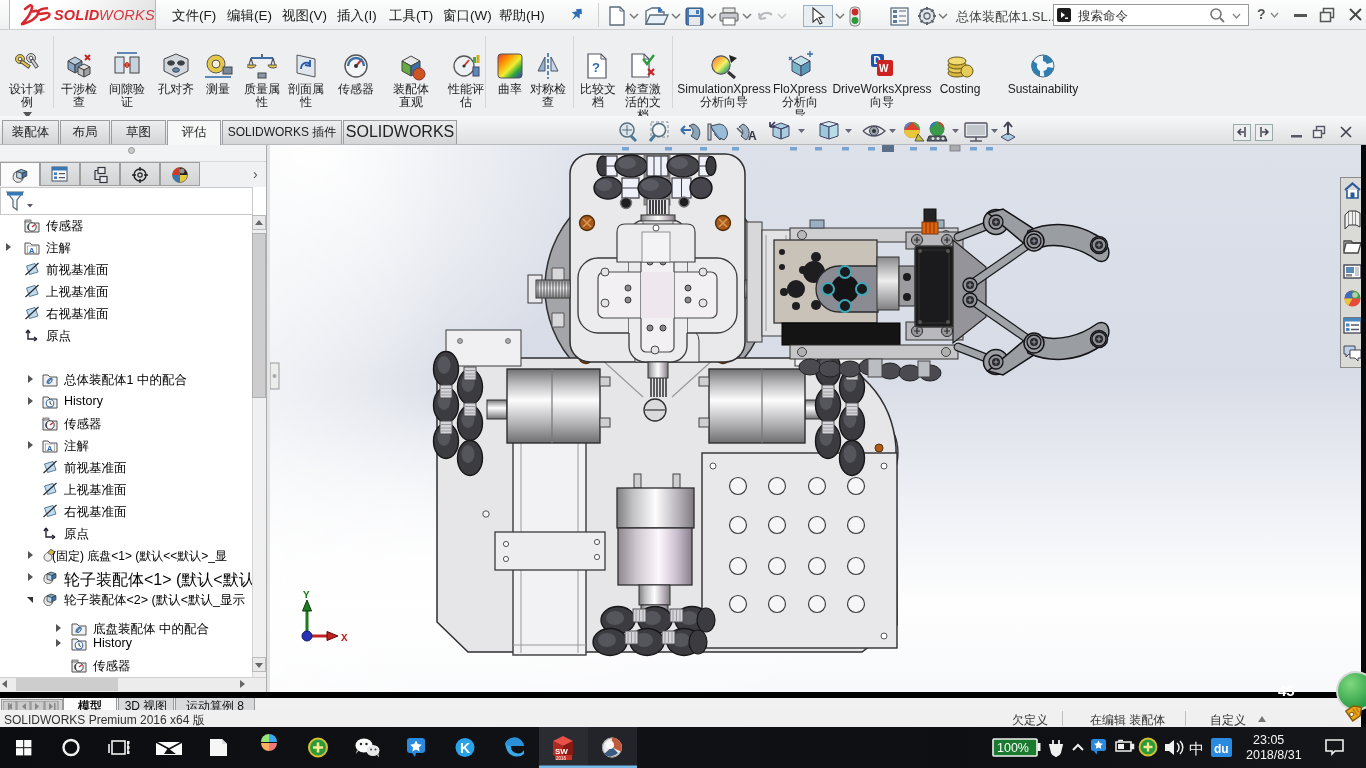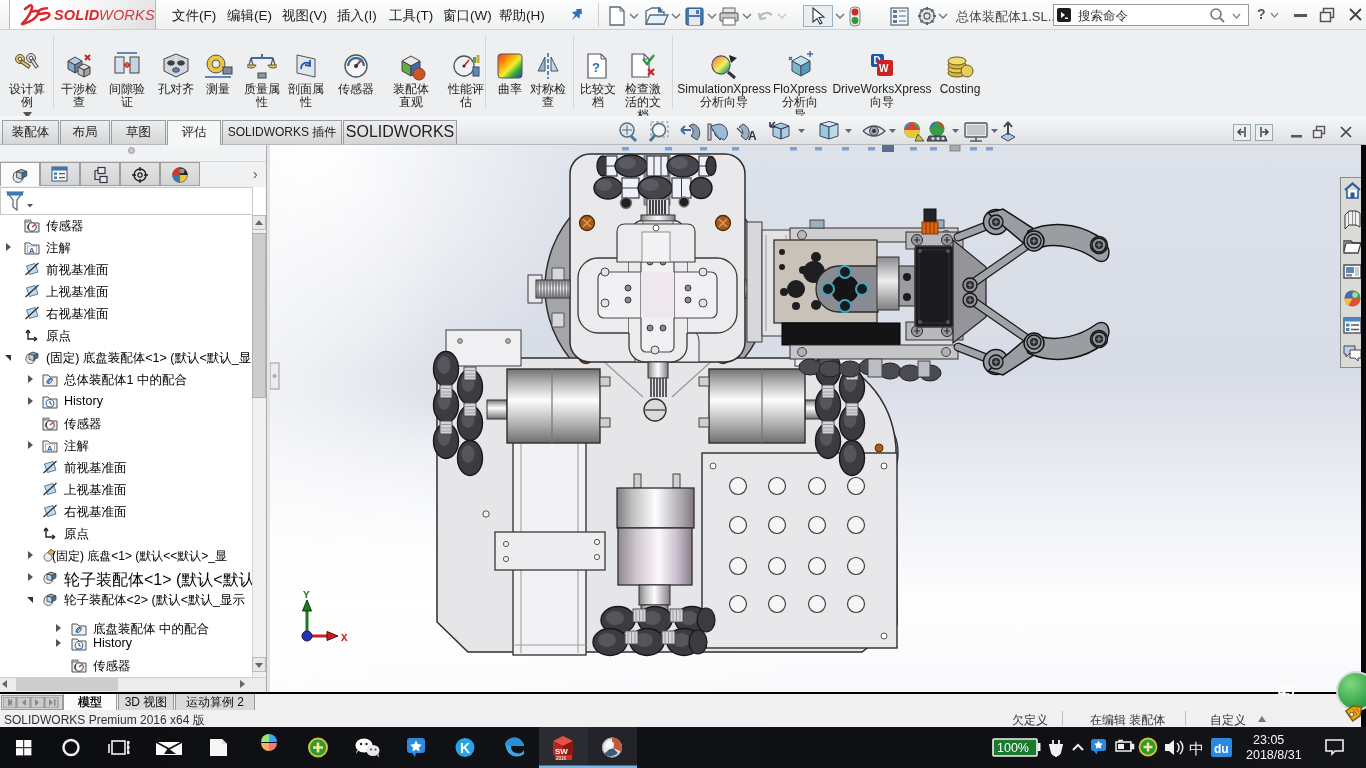--- a/index.html
+++ b/index.html
@@ -26,21 +26,21 @@
 .ltab{top:17px;width:40px;height:24px;background:linear-gradient(#e3e4e5,#d2d3d5);border:1px solid #9f9fa0}
 .trow{height:17px;font-size:12.5px;color:#000;white-space:nowrap}
 
 #viewport{left:270px;top:145px;width:1096px;height:547px;
  background:
   linear-gradient(to right, rgba(255,255,255,.55) 0%, rgba(255,255,255,0) 16%),
   radial-gradient(circle 400px at 4% 0%, #ffffff 0%, rgba(255,255,255,0) 72%),
   radial-gradient(ellipse 500px 180px at 15% 78%, rgba(255,255,255,.9) 0%, rgba(255,255,255,0) 100%),
   linear-gradient(to bottom,#dde1ea 0%,#d8dce6 42%,#eff1f6 66%,#fefefe 84%,#f8f9fb 100%);}
 
-#sheettabs{left:0;top:692px;width:1366px;height:18px;background:#f1f1f1;border-top:2px solid #000000}
+#sheettabs{left:0;top:692px;width:1366px;height:18px;background:#f1f1f1;border-top:6px solid #000000}
 .stab{top:0px;height:17px;font-size:12px;text-align:center;background:#d9dadb;border:1px solid #999;border-top:none;line-height:16px;color:#111}
 #statusbar{left:0;top:710px;width:1366px;height:17px;background:#f0f0f1;font-size:12px;color:#333}
 #taskbar{left:0;top:727px;width:1366px;height:41px;background:linear-gradient(90deg,#0c0d10 0%,#111216 40%,#0e0f13 70%,#15161a 100%)}
 </style>
 </head>
 <body>
 <div class="a" id="titlebar">
  <div class="a" id="logo">
   <svg width="147" height="29" viewBox="0 0 147 29">
    <g fill="none" stroke="#d8282e" stroke-linecap="round">
@@ -312,20 +312,30 @@
  <div class="a rb" style="left:930px;width:60px">
   <svg width="30" height="30" viewBox="0 0 30 30">
         <g stroke="#665515" stroke-width="1">
           <ellipse cx="12" cy="22" rx="9" ry="4" fill="#d8b840"></ellipse>
           <ellipse cx="12" cy="18" rx="9" ry="4" fill="#e8cc5a"></ellipse>
           <ellipse cx="12" cy="14" rx="9" ry="4" fill="#d8b840"></ellipse>
           <ellipse cx="12" cy="10" rx="9" ry="4" fill="#f0da70"></ellipse>
           <ellipse cx="22" cy="20" rx="6" ry="6" fill="#e8cc5a"></ellipse>
         </g>
       </svg>Costing
+ </div>
+ <div class="a rb" style="left:1002px;width:82px">
+  <svg width="30" height="30" viewBox="0 0 30 30">
+        <circle cx="15" cy="15" r="11" fill="#eef4f8" stroke="#567"></circle>
+        <g fill="#2e7fae">
+          <path d="M15,4 a11,11 0 0 1 10,7 l-6,2 a5,5 0 0 0 -4,-3 Z"></path>
+          <path d="M25.5,17 a11,11 0 0 1 -9,9 l-1,-6 a5,5 0 0 0 4,-4 Z"></path>
+          <path d="M12,25.5 a11,11 0 0 1 -7.5,-16 l5,3.5 a5,5 0 0 0 2.5,7 Z"></path>
+        </g>
+      </svg>Sustainability
  </div>
 </div>
 <div class="a" id="tabrow">
  <div class="a tab" style="left:2px;width:57px">装配体</div>
  <div class="a tab" style="left:60px;width:50px">布局</div>
  <div class="a tab" style="left:111px;width:55px">草图</div>
  <div class="a tab act" style="left:167px;width:54px">评估</div>
  <div class="a tab" style="left:222px;width:120px;font-size:12px">SOLIDWORKS 插件</div>
  <div class="a tab" style="left:343px;width:114px;font-size:16px">SOLIDWORKS MBD</div>
  <svg class="a" style="left:615px;top:4px" width="400" height="25" viewBox="0 0 400 25">
@@ -517,32 +527,20 @@
       <div class="a" style="left:46px;top:1px;font-size:12.5px">右视基准面</div>
     </div>
 <div class="a trow" style="left:0;top:182px;width:252px">
       <svg class="a" style="left:24px;top:0" width="16" height="16" viewBox="0 0 16 16">
         <g stroke="#223" stroke-width="1.4" fill="none">
           <path d="M4,3 v9 h9"></path>
           <path d="M4,3 l-2,3 M4,3 l2,3 M13,12 l-3,-2 M13,12 l-3,2"></path>
         </g>
       </svg>
       <div class="a" style="left:46px;top:1px;font-size:12.5px">原点</div>
-    </div>
-<div class="a trow" style="left:0;top:204px;width:252px">
-      <div class="a" style="left:5px;top:6px;width:0;height:0;border-top:6px solid #333;border-left:6px solid transparent"></div>
-      <svg class="a" style="left:24px;top:0" width="16" height="16" viewBox="0 0 16 16">
-        <g stroke="#444" stroke-width=".8">
-          <path d="M2,9 a4.5,4.5 0 0 1 3,-4.2 l4,-1.3 5,1.8 -4.5,1.5 a4.5,4.5 0 1 1 -7.5,2.2 Z" fill="#e8e8e8"></path>
-          <path d="M5,5 l4,-2 5,1.8 -4.2,1.7 Z" fill="#7ab0d4"></path>
-          <path d="M9.8,6.5 l4.2,-1.7 v4 l-4.2,2 Z" fill="#3a72a8"></path>
-          <path d="M5,5 l4.8,1.5 v5.3 l-4.8,-1.6 Z" fill="#b8d8ec"></path>
-        </g>
-      </svg>
-      <div class="a" style="left:46px;top:1px;font-size:12.5px">(固定) 底盘装配体&lt;1&gt; (默认&lt;默认_显</div>
     </div>
 <div class="a trow" style="left:0;top:226px;width:252px">
       <div class="a" style="left:28px;top:4px;width:0;height:0;border-left:5px solid #555;border-top:4.5px solid transparent;border-bottom:4.5px solid transparent"></div>
       <svg class="a" style="left:42px;top:0" width="16" height="16" viewBox="0 0 16 16">
         <g>
           <path d="M1,4 h5 l2,2 h7 v9 h-14 Z" fill="#f0f0f0" stroke="#555"></path>
           <path d="M5.5,12.5 c-1.8,-1.8 2.5,-6.5 4.3,-4.8 c1.6,1.5 -2.3,5.8 -3.4,4.6 c-1,-1 2.4,-4.6 3,-3.8" fill="none" stroke="#3a6ea5" stroke-width="1.1"></path>
         </g>
       </svg>
       <div class="a" style="left:64px;top:1px;font-size:12.5px">总体装配体1 中的配合</div>
@@ -1144,21 +1142,21 @@
       </g>
       <g fill="#888">
         <path d="M9,2 v7 l-4,-3.5 Z M5,2 h1.5 v7 H5 Z"></path>
         <path d="M23,2 v7 l-4,-3.5 Z"></path>
         <path d="M32,2 v7 l4,-3.5 Z"></path>
         <path d="M46,2 v7 l4,-3.5 Z M51,2 h1.5 v7 H51 Z"></path>
       </g>
     </svg>
  <div class="a stab" style="left:63px;width:54px;background:#fcfcfc;border-bottom:1px solid #fcfcfc;font-weight:bold">模型</div>
  <div class="a stab" style="left:118px;width:56px">3D 视图</div>
- <div class="a stab" style="left:175px;width:80px">运动算例 2</div>
+ <div class="a stab" style="left:175px;width:80px">运动算例 8</div>
 </div>
 <div class="a" id="statusbar">
  <div class="a" style="left:4px;top:2px">SOLIDWORKS Premium 2016 x64 版</div>
  <div class="a" style="left:1012px;top:2px">欠定义</div>
  <div class="a" style="left:1062px;top:1px;width:1px;height:15px;background:#c0c0c0"></div>
  <div class="a" style="left:1090px;top:2px">在编辑 装配体</div>
  <div class="a" style="left:1185px;top:1px;width:1px;height:15px;background:#c0c0c0"></div>
  <div class="a" style="left:1210px;top:2px">自定义</div>
  <div class="a" style="left:1258px;top:6px;width:0;height:0;border-bottom:6px solid #777;border-left:4.5px solid transparent;border-right:4.5px solid transparent"></div>
 </div>

